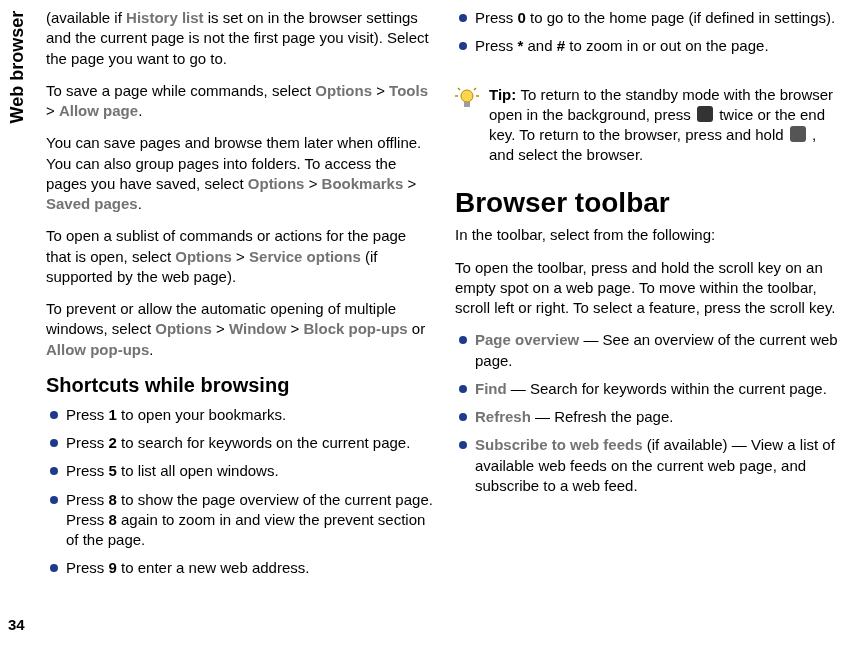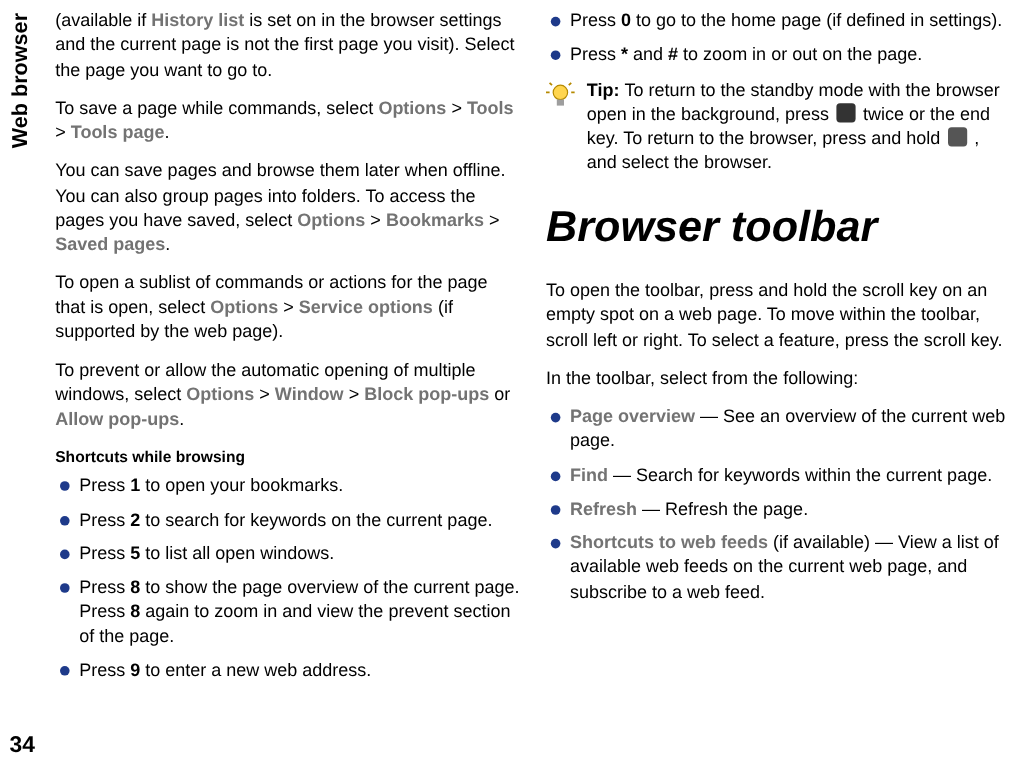--- a/index.html
+++ b/index.html
@@ -30,49 +30,48 @@
       transform-origin: center;
       font-weight: bold;
       font-size: 18px;
       white-space: nowrap;
     }
     .page-number {
       position: absolute;
       left: 8px;
       bottom: 15px;
       font-weight: bold;
-      font-size: 19px;
+      font-size: 15px;
     }
     .columns {
       flex: 1;
       display: flex;
       gap: 22px;
       padding: 8px 18px 8px 12px;
     }
     .col {
       flex: 1;
       display: flex;
       flex-direction: column;
     }
     .para {
       margin-bottom: 12px;
     }
     .b { font-weight: bold; }
     .g { color: #737373; font-weight: bold; }
     .subhead {
       font-weight: bold;
-      font-size: 13px;
+      font-size: 20px;
       margin-bottom: 6px;
     }
     .h2 {
       font-weight: bold;
-      font-size: 36px;
+      font-size: 28px;
       margin-top: 6px;
-      margin-bottom: 20px;
-      font-style: italic;
+      margin-bottom: 4px;
     }
     ul.bullets {
       list-style: none;
       padding: 0;
       margin: 0;
     }
     ul.bullets li {
       position: relative;
       padding-left: 20px;
       margin-bottom: 8px;
@@ -84,21 +83,21 @@
       top: 6px;
       width: 8px;
       height: 8px;
       background: #1e3a8a;
       border-radius: 50%;
     }
     .tip-row {
       display: flex;
       gap: 10px;
       margin-bottom: 12px;
-      margin-top: 1px;
+      margin-top: 20px;
     }
     .tip-icon {
       flex-shrink: 0;
       width: 24px;
       height: 24px;
       margin-top: 2px;
     }
     .tip-text { flex: 1; }
     .inline-icon {
       display: inline-block;
@@ -127,21 +126,21 @@
 
   <div class="columns">
 
     <div class="col">
 
       <p class="para">
         <span>(available if </span><span class="g">History list</span><span> is set on in the browser settings and the current page is not the first page you visit). Select the page you want to go to.</span>
       </p>
 
       <p class="para">
-        <span>To save a page while commands, select </span><span class="g">Options</span><span> &gt; </span><span class="g">Tools</span><span> &gt; </span><span class="g">Tools page</span><span>.</span>
+        <span>To save a page while commands, select </span><span class="g">Options</span><span> &gt; </span><span class="g">Tools</span><span> &gt; </span><span class="g">Allow page</span><span>.</span>
       </p>
 
       <p class="para">
         <span>You can save pages and browse them later when offline. You can also group pages into folders. To access the pages you have saved, select </span><span class="g">Options</span><span> &gt; </span><span class="g">Bookmarks</span><span> &gt; </span><span class="g">Saved pages</span><span>.</span>
       </p>
 
       <p class="para">
         <span>To open a sublist of commands or actions for the page that is open, select </span><span class="g">Options</span><span> &gt; </span><span class="g">Service options</span><span> (if supported by the web page).</span>
       </p>
 
@@ -177,25 +176,25 @@
           <line x1="5" y1="3" x2="3" y2="1" stroke="#b58900" stroke-width="1.5"></line>
           <line x1="19" y1="3" x2="21" y2="1" stroke="#b58900" stroke-width="1.5"></line>
         </svg>
         <div class="tip-text">
           <span class="b">Tip: </span><span>To return to the standby mode with the browser open in the background, press </span><span class="inline-icon browser"></span><span> twice or the end key. To return to the browser, press and hold </span><span class="inline-icon menu"></span><span> , and select the browser.</span>
         </div>
       </div>
 
       <div class="h2">Browser toolbar</div>
 
+      <p class="para">In the toolbar, select from the following:</p>
       <p class="para">To open the toolbar, press and hold the scroll key on an empty spot on a web page. To move within the toolbar, scroll left or right. To select a feature, press the scroll key.</p>
-      <p class="para">In the toolbar, select from the following:</p>
 
       <ul class="bullets">
         <li><span class="g">Page overview</span><span>  — See an overview of the current web page.</span></li>
         <li><span class="g">Find</span><span> — Search for keywords within the current page.</span></li>
         <li><span class="g">Refresh</span><span> — Refresh the page.</span></li>
-        <li><span class="g">Shortcuts to web feeds</span><span> (if available) — View a list of available web feeds on the current web page, and subscribe to a web feed.</span></li>
+        <li><span class="g">Subscribe to web feeds</span><span> (if available) — View a list of available web feeds on the current web page, and subscribe to a web feed.</span></li>
       </ul>
 
     </div>
   </div>
 </div>
 
 </body></html>

